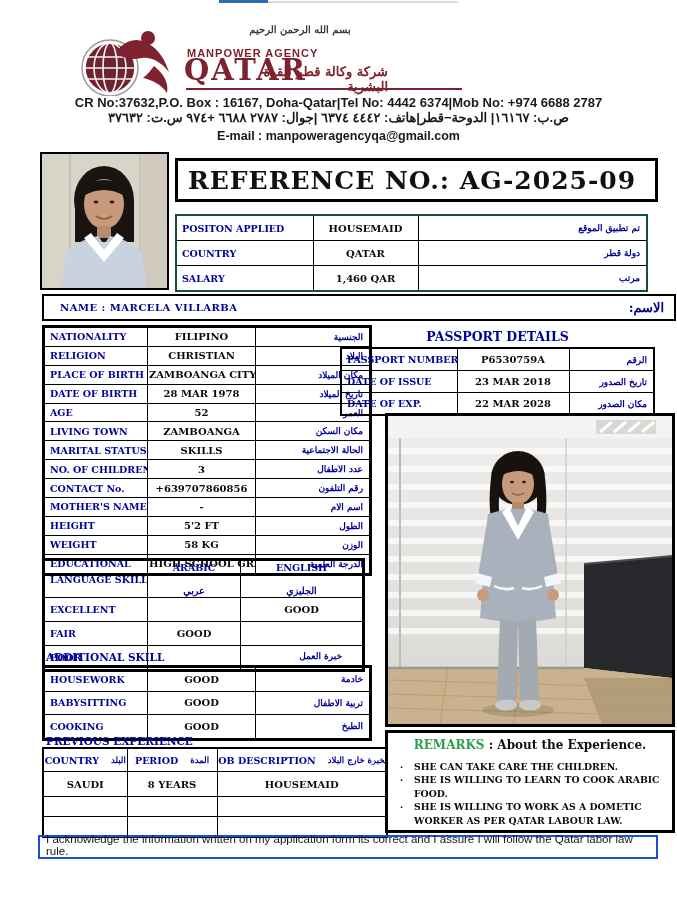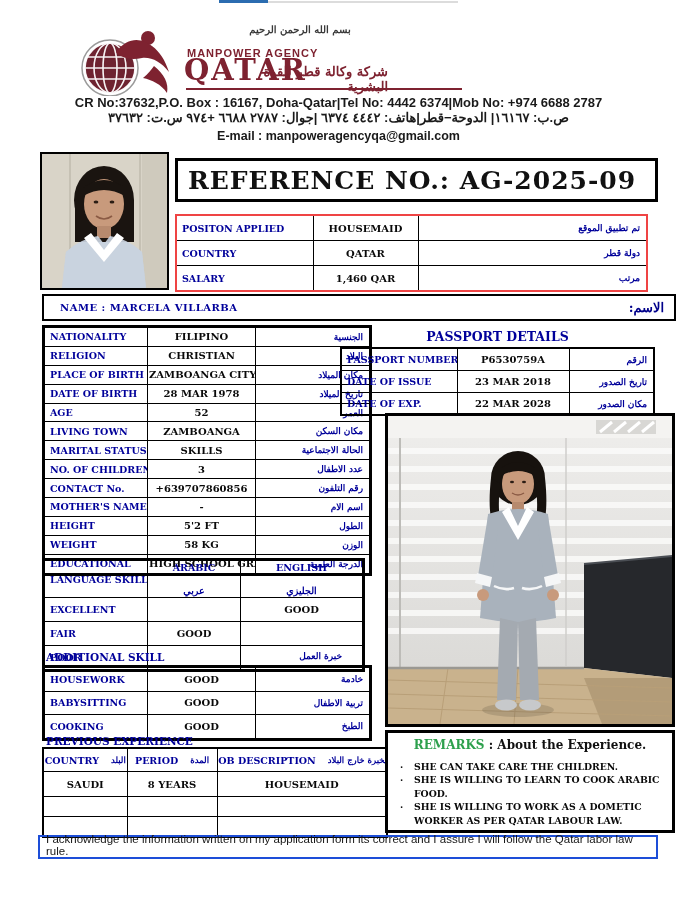--- a/index.html
+++ b/index.html
@@ -34,21 +34,21 @@
            display:flex;align-items:center;padding-left:10px;}
   #ref-box span{font-size:25px;font-weight:bold;letter-spacing:1px;}
 
   
   table{border-collapse:collapse;table-layout:fixed;}
   td{border:1px solid #000;overflow:hidden;white-space:nowrap;}
   .lblcell{font-size:9.5px;font-weight:bold;color:#00009a;padding-left:5px;text-align:left;}
   .valcell{font-size:10px;font-weight:bold;text-align:center;color:#0a0a0a;}
   .arcell{font-size:9px;font-weight:bold;color:#00009a;text-align:right;padding-right:6px;direction:rtl;}
 
-  #position-table{left:175px;top:214px;width:473px;border:2px solid #ef4444;}
+  #position-table{left:175px;top:214px;width:473px;border:2px solid #14532d;}
   #position-table td{height:22px;}
 
   #name-bar{left:42px;top:294px;width:604px;height:23px;border:2px solid #000;
             display:flex;align-items:center;justify-content:space-between;padding:0 10px 0 16px;}
   #name-bar .nm{font-size:10px;font-weight:bold;color:#00009a;letter-spacing:.5px;}
   #name-bar .nm-ar{font-size:13px;font-weight:bold;color:#00008b;direction:rtl;}
 
   #personal-table{left:42px;top:325px;width:330px;border:3px solid #000;}
   #personal-table td{height:15.9px;}
 

